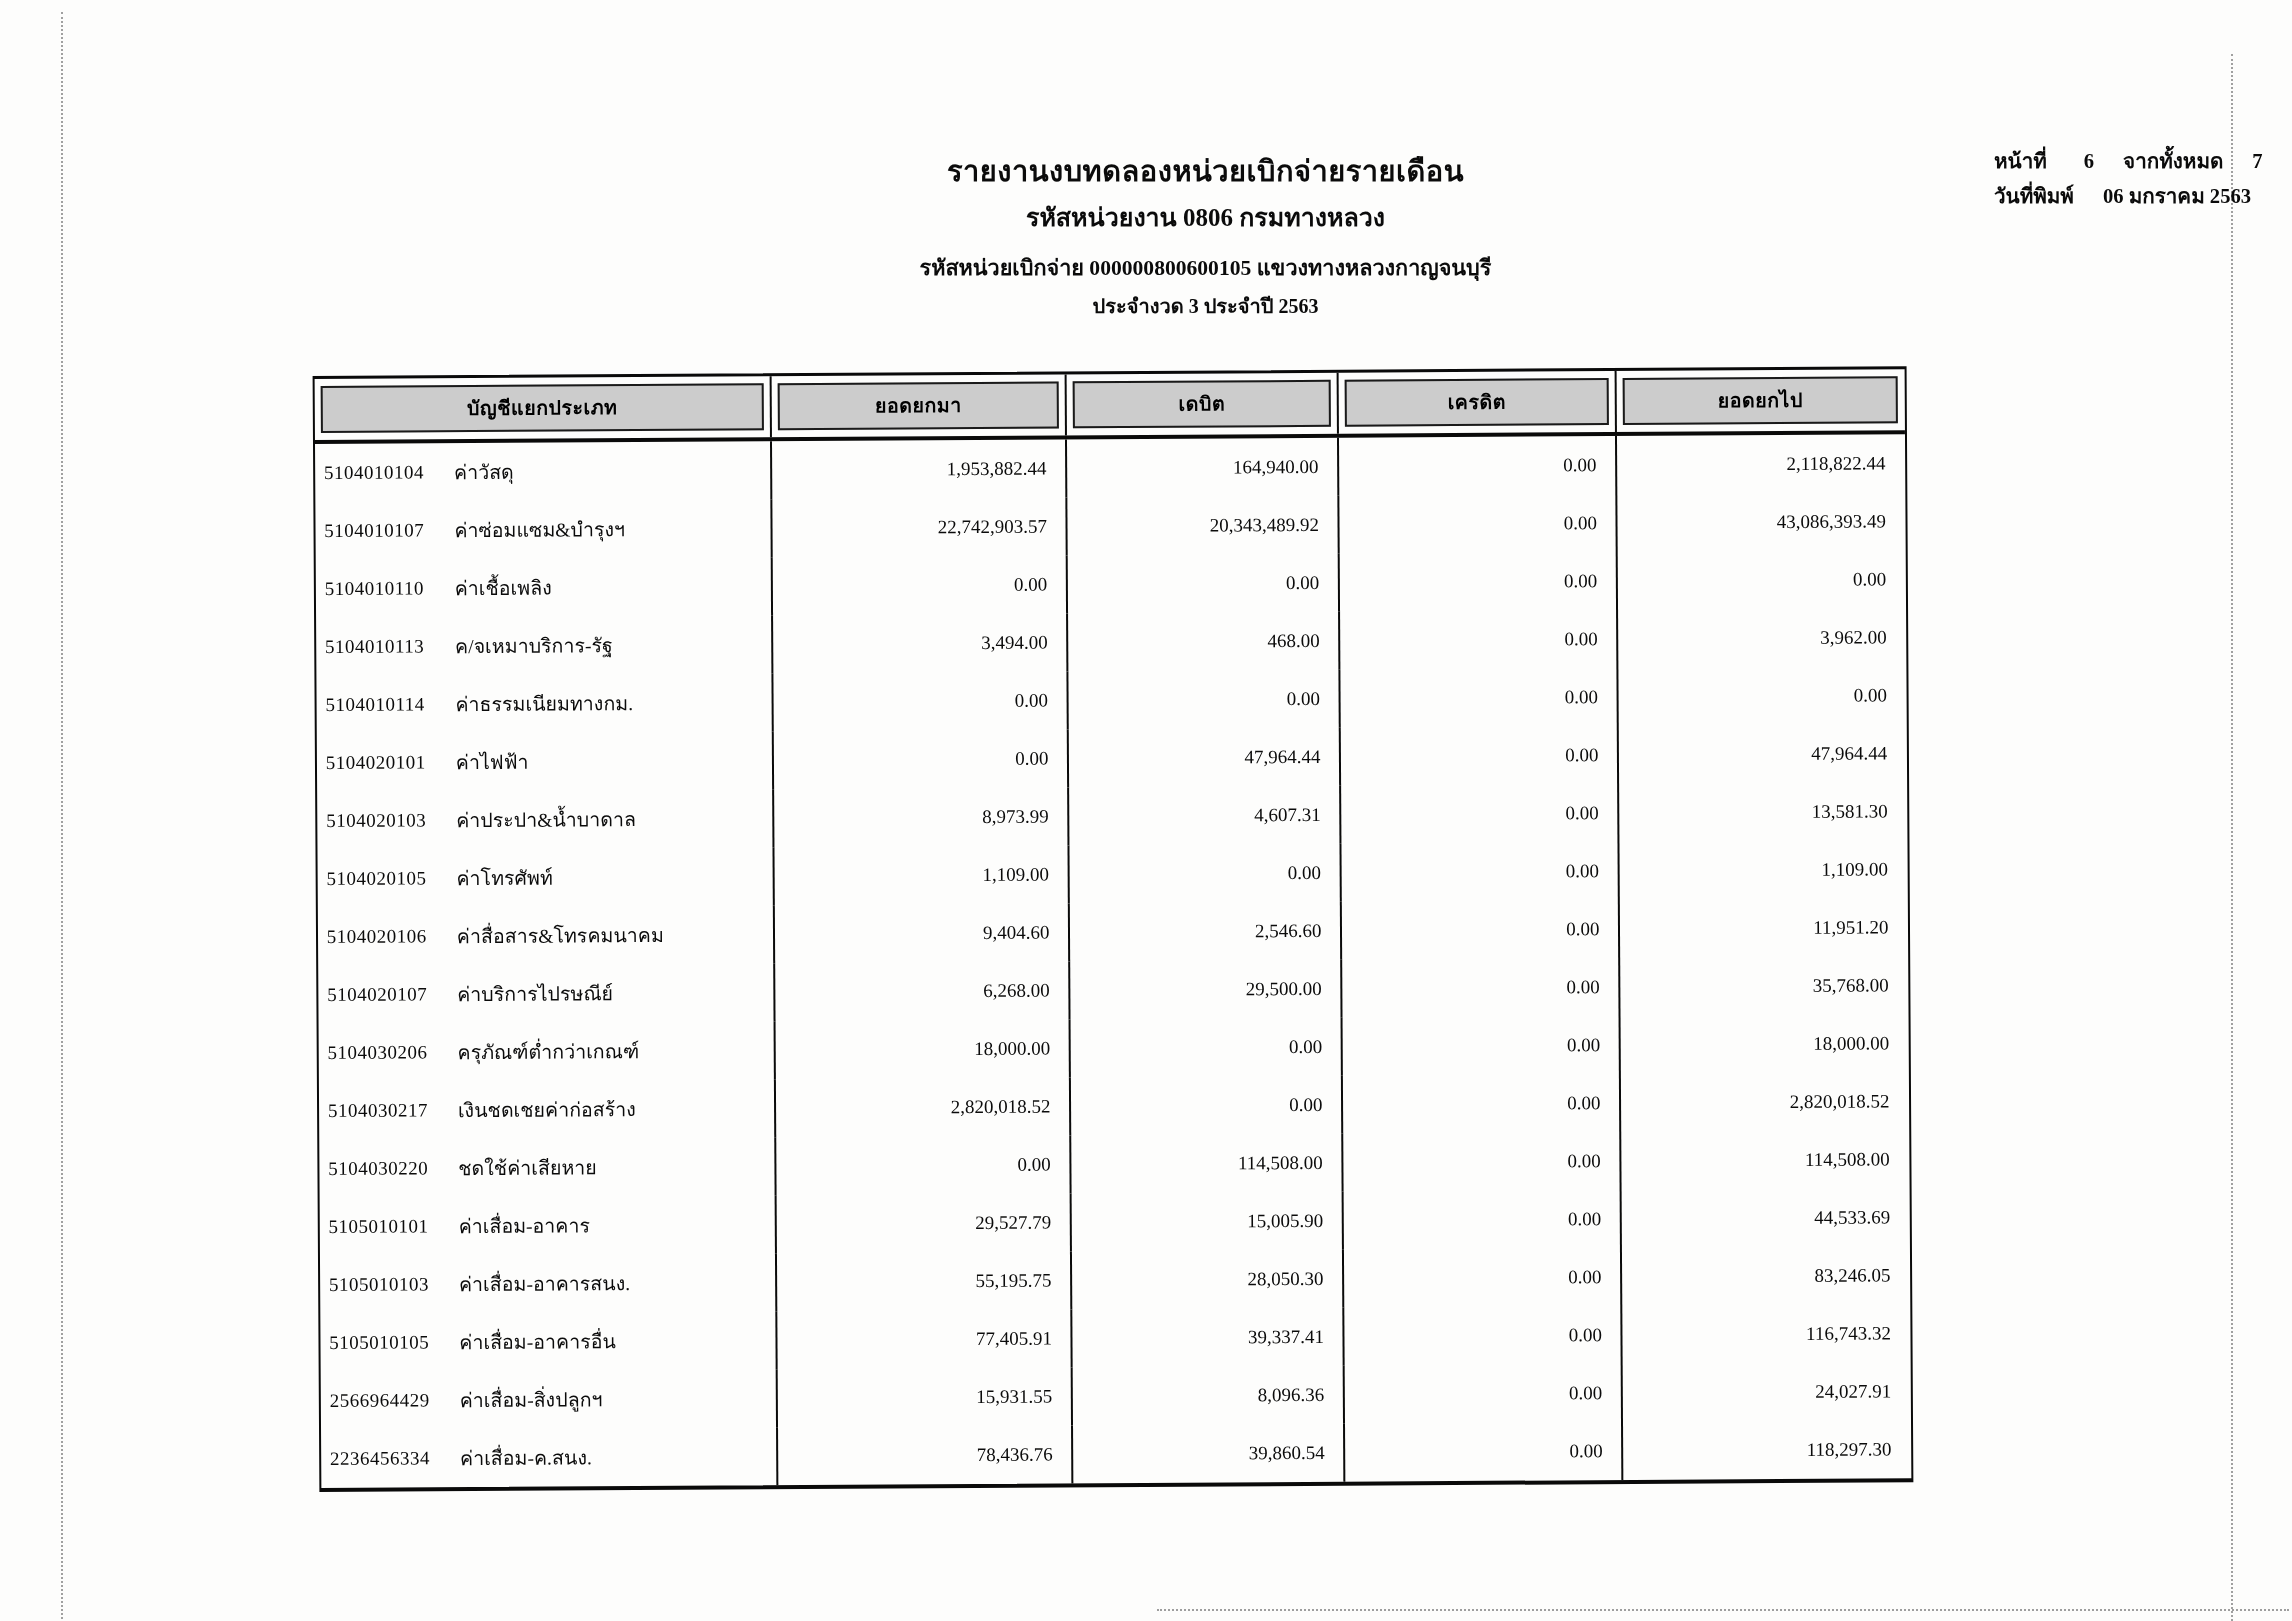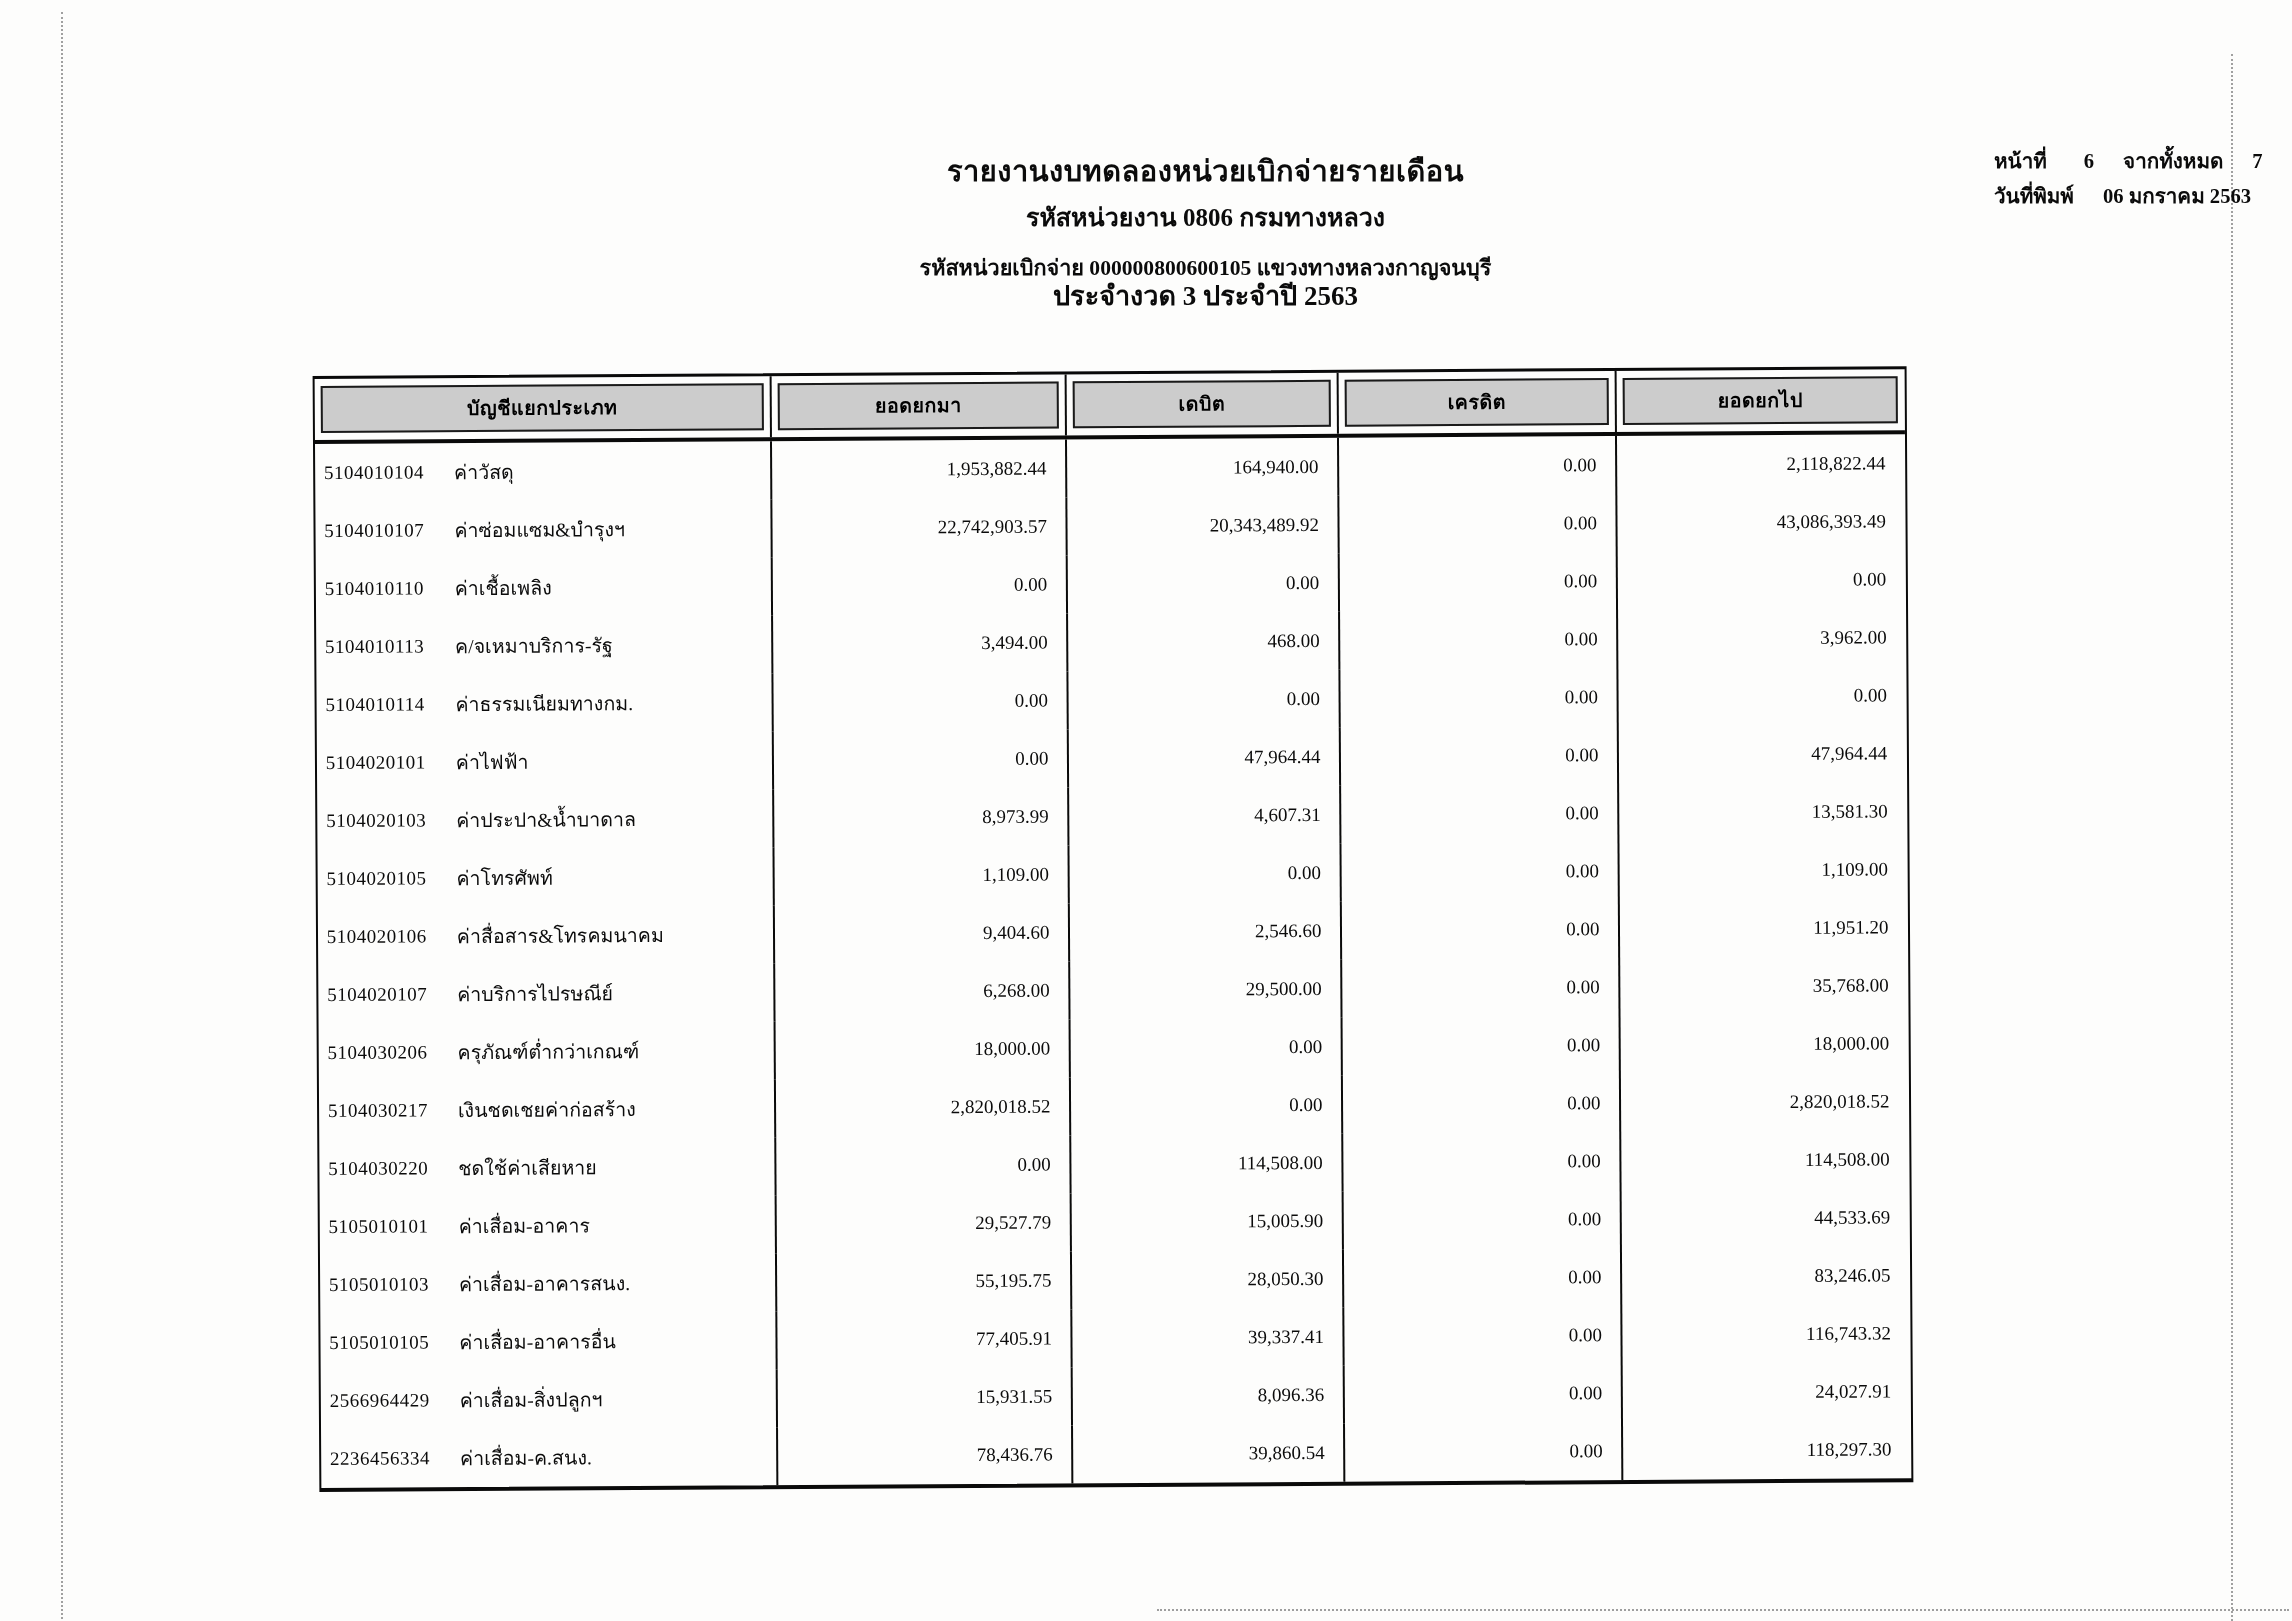--- a/index.html
+++ b/index.html
@@ -12,22 +12,22 @@
   .scan-vline-left{position:absolute;left:61px;top:11.8px;height:1607px;width:0;
     border-left:2px dotted #8a8a8a;opacity:.8;}
   .scan-vline-right{position:absolute;left:2231px;top:54px;height:1567px;width:0;
     border-left:2px dotted #8a8a8a;opacity:.8;}
   .scan-hline-bottom{position:absolute;left:1157px;top:1609px;width:1132px;height:0;
     border-top:2.9px dotted #777;opacity:.7;}
   
   .doc-header{position:absolute;left:549px;top:153px;width:1313px;text-align:center;}
   .doc-title{font-size:29px;font-weight:bold;line-height:37px;margin-bottom:13.7px;letter-spacing:0.5px;font-family:Liberation Serif, serif;}
   .doc-sub1{font-size:25px;font-weight:bold;line-height:27.4px;margin-bottom:23.5px;}
-  .doc-sub2{font-size:21.6px;font-weight:bold;line-height:27.4px;margin-bottom:1px;}
-  .doc-sub3{font-size:27px;font-weight:bold;line-height:27.4px;}
+  .doc-sub2{font-size:21.6px;font-weight:bold;line-height:27.4px;margin-bottom:11px;}
+  .doc-sub3{font-size:20px;font-weight:bold;line-height:27.4px;}
   
   .doc-meta{position:absolute;left:1994px;top:147px;width:294px;
     font-size:20.6px;font-weight:bold;line-height:29px;}
   .meta-row{display:flex;align-items:baseline;margin-bottom:5.9px;white-space:nowrap;text-align:center;}
   .meta-row .v1{margin-left:37px;}
   .meta-row .v2{margin-left:29px;}
   .meta-row .v3{margin-left:29px;}
   
   .table-wrap{
     position:absolute;left:316px;top:376px;width:1590px;

